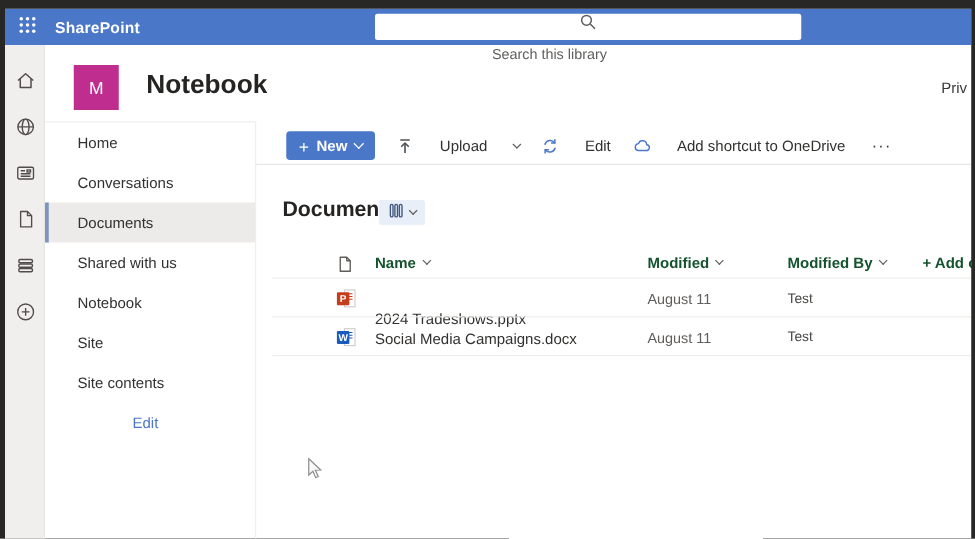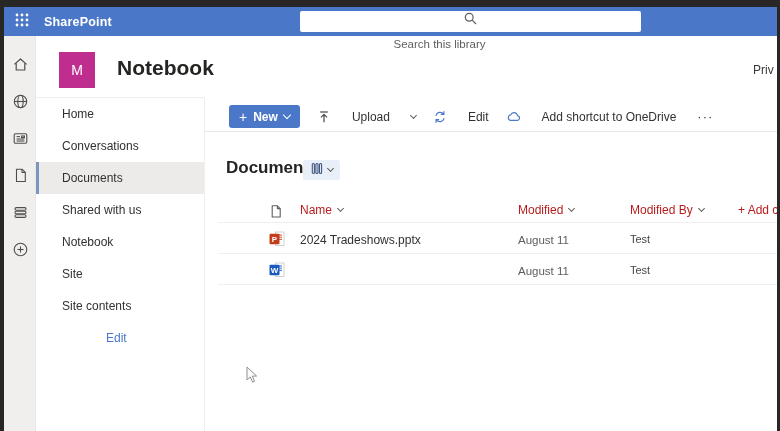--- a/index.html
+++ b/index.html
@@ -59,21 +59,21 @@
   .c-gray{color:#605e5c;}
   .more{font-size:13px;color:#323130;letter-spacing:1px;cursor:pointer;padding:0 4px;}
   .cmd-divider{position:absolute;left:204px;top:131px;width:573px;height:1px;background:#e9e8e6;}
 
   
   .lib-title{position:absolute;left:226px;top:158px;font-size:17px;font-weight:700;color:#252423;}
   .view-btn{position:absolute;left:303px;top:160px;width:37px;height:20px;background:#e9eff9;border:none;
             border-radius:2px;display:flex;align-items:center;justify-content:center;gap:5px;color:#41567f;cursor:pointer;}
 
   
-  .col-head{position:absolute;top:203px;font-size:12px;font-weight:400;color:#b91c1c;display:flex;gap:6px;
+  .col-head{position:absolute;top:203px;font-size:12px;font-weight:700;color:#14532d;display:flex;gap:6px;
             align-items:center;cursor:pointer;white-space:nowrap;}
   .hdr-doc-icon{position:absolute;left:269px;top:204px;color:#605e5c;cursor:pointer;}
   .h-divider{position:absolute;left:218px;width:559px;height:1px;background:#f0efee;}
   .file-icon{position:absolute;left:269px;width:16px;height:16px;}
   .file-name{position:absolute;left:300px;font-size:12px;color:#323130;cursor:pointer;white-space:nowrap;}
   .cell-mod{position:absolute;left:518px;font-size:11.5px;color:#605e5c;white-space:nowrap;}
   .cell-by{position:absolute;left:630px;font-size:11px;color:#484644;white-space:nowrap;}
 
   .cursor{position:absolute;left:246px;top:366px;z-index:40;pointer-events:none;}
 </style>
@@ -251,33 +251,34 @@
   <div class="h-divider" style="top:222px"></div>
 
   <span class="file-icon" style="top:231px">
     <svg width="16" height="16" viewBox="0 0 16 16">
       <rect x="6.5" y="1" width="8.5" height="13.5" fill="#fff" stroke="#c8c6c4" stroke-width="0.8"></rect>
       <path d="M8 4 H13 M8 6.2 H13 M8 8.4 H13" stroke="#c43e1c" stroke-width="0.9"></path>
       <rect x="0.5" y="2.8" width="10" height="10.4" rx="1" fill="#c43e1c"></rect>
       <text x="5.5" y="10.8" fill="#fff" font-size="8" font-weight="bold" text-anchor="middle" font-family="Liberation Sans, sans-serif">P</text>
     </svg>
   </span>
-  <span class="file-name" style="top:233px">2024 Tradeshows.pptx</span>
+  <span class="file-name" style="top:248px">2024 Tradeshows.pptx</span>
   <span class="cell-mod" style="top:234px">August 11</span>
   <span class="cell-by" style="top:233px">Test</span>
   <div class="h-divider" style="top:253px"></div>
 
   <span class="file-icon" style="top:262px">
     <svg width="16" height="16" viewBox="0 0 16 16">
       <rect x="6.5" y="1" width="8.5" height="13.5" fill="#fff" stroke="#c8c6c4" stroke-width="0.8"></rect>
       <path d="M8 4 H13 M8 6.2 H13 M8 8.4 H13" stroke="#185abd" stroke-width="0.9"></path>
       <rect x="0.5" y="2.8" width="10" height="10.4" rx="1" fill="#185abd"></rect>
       <text x="5.5" y="10.8" fill="#fff" font-size="8" font-weight="bold" text-anchor="middle" font-family="Liberation Sans, sans-serif">W</text>
     </svg>
   </span>
+  <span class="file-name" style="top:264px">Social Media Campaigns.docx</span>
   <span class="cell-mod" style="top:265px">August 11</span>
   <span class="cell-by" style="top:264px">Test</span>
   <div class="h-divider" style="top:284px"></div>
 
   <span class="cursor">
     <svg width="12" height="18" viewBox="0 0 12 18">
       <path d="M1 1 L1 14 L4.3 11 L6.6 16.2 L8.6 15.2 L6.3 10.2 L10.6 10 Z" fill="#fbfbfb" stroke="#8f8f8f" stroke-width="1"></path>
     </svg>
   </span>
 

